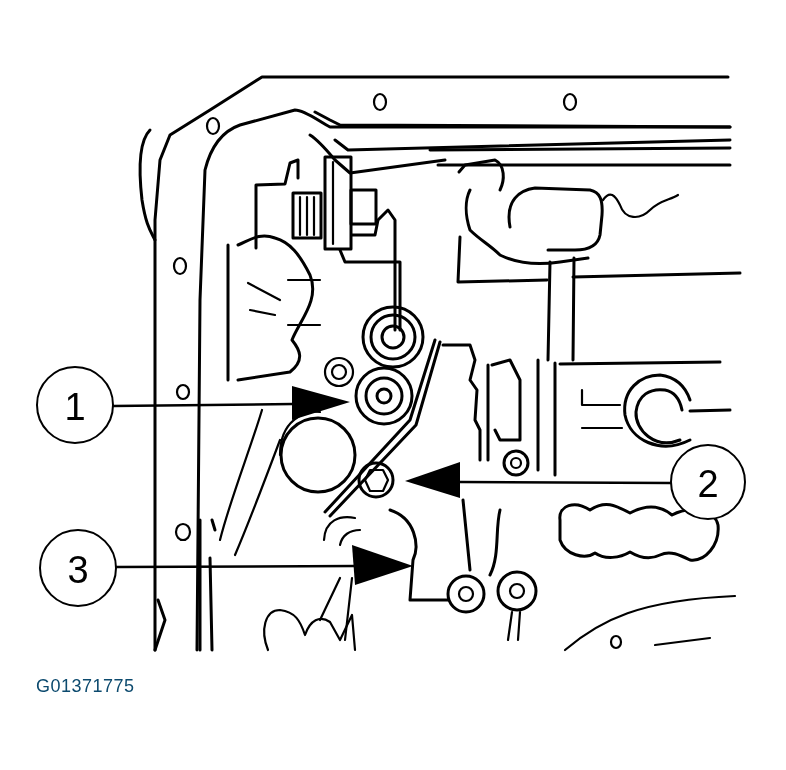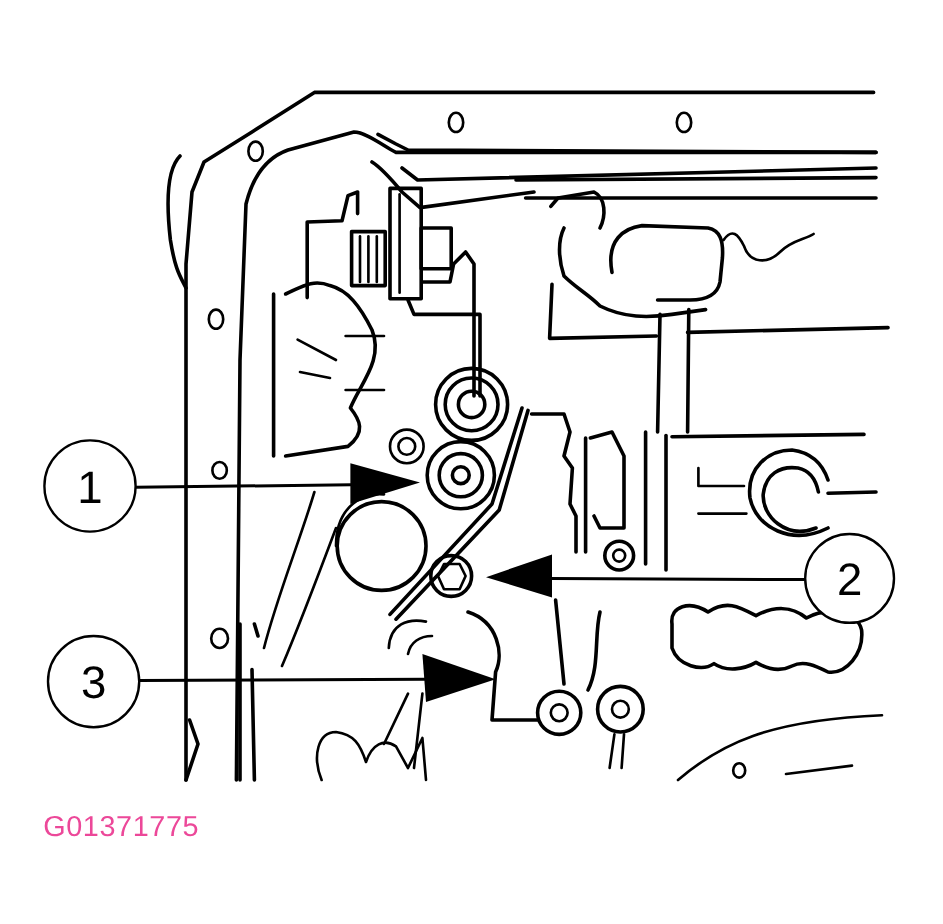--- a/index.html
+++ b/index.html
@@ -4,21 +4,21 @@
 <style>
   html, body { margin: 0; padding: 0; background: #ffffff; }
   body { width: 786px; height: 770px; position: relative; overflow: hidden; font-family: "Liberation Sans", sans-serif; }
   #diagram { position: absolute; left: 0; top: 0; width: 786px; height: 770px; }
   .ln { fill: none; stroke: #000; stroke-width: 3; stroke-linecap: round; stroke-linejoin: round; }
   .thin { fill: none; stroke: #000; stroke-width: 2.2; stroke-linecap: round; stroke-linejoin: round; }
   .callout-circle { fill: #fff; stroke: #000; stroke-width: 2; }
   .leader { stroke: #000; stroke-width: 2.5; }
   .arrowhead { fill: #000; }
   .callout-num { font-family: "Liberation Sans", sans-serif; font-size: 38px; fill: #000; text-anchor: middle; dominant-baseline: central; }
-  #figure-id { position: absolute; left: 36px; top: 676px; font-size: 24px; font-weight: normal; color: #ec4899; letter-spacing: 0.5px; }
+  #figure-id { position: absolute; left: 36px; top: 676px; font-size: 18px; font-weight: normal; color: #0c4a6e; letter-spacing: 0.5px; }
 </style>
 </head>
 <body>
 
 <svg id="diagram" viewBox="0 0 786 770" xmlns="http://www.w3.org/2000/svg">
 
   <g>
     <path class="ln" d="M728 77 L262 77 L210 110 L170 135 L160 160 L155 220 L155 650"></path>
     <path class="ln" d="M150 130 C140 140 138 165 142 200 C146 225 150 230 155 240"></path>
     <path class="ln" d="M730 127 L330 127 C320 122 305 110 295 110 L240 125 C220 132 210 150 205 170 L200 300 L197 650"></path>

